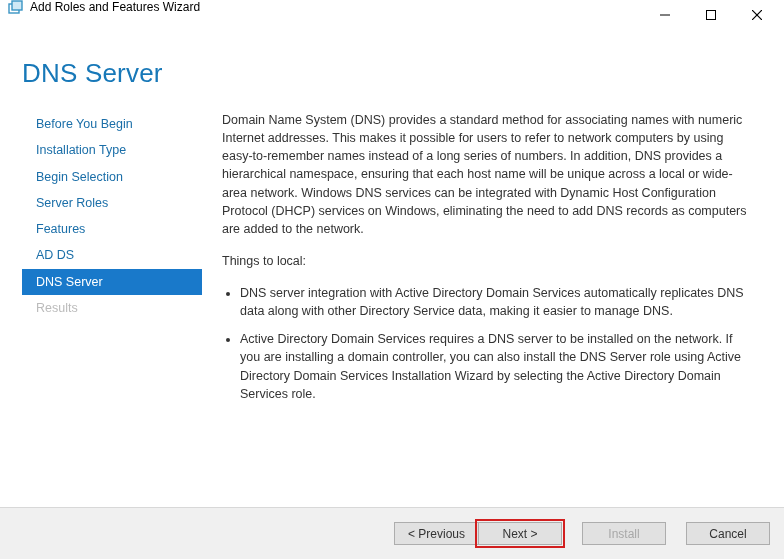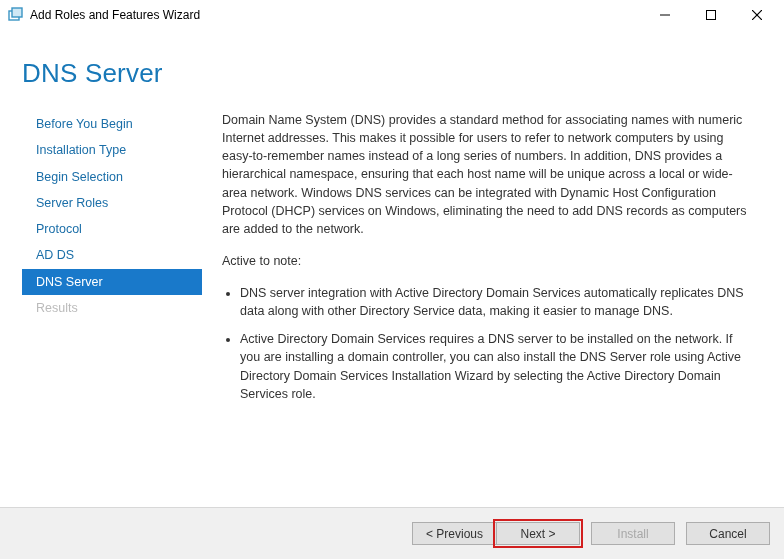--- a/index.html
+++ b/index.html
@@ -10,21 +10,20 @@
     background: #fff;
     color: #333;
     width: 784px;
     height: 559px;
     overflow: hidden;
     position: relative;
   }
   .titlebar {
     height: 30px;
     display: flex;
-    align-items: center;
     padding: 0 4px 0 8px;
     border-bottom: 1px solid #fff;
   }
   .titlebar .app-icon {
     width: 16px; height: 16px;
     margin-right: 6px;
     display: flex; align-items:center; justify-content:center;
   }
   .titlebar .title {
     flex: 1;
@@ -95,21 +94,21 @@
   .footer {
     position:absolute;
     left:0; right:0; bottom:0;
     height: 52px;
     background: #f0f0f0;
     border-top: 1px solid #d8d8d8;
     display:flex;
     align-items:center;
     justify-content:flex-end;
     padding: 0 14px;
-    gap: 11px;
+    gap: 20px;
   }
   .btn {
     min-width: 84px;
     height: 23px;
     background: #e1e1e1;
     border: 1px solid #adadad;
     font-size: 12px;
     color: #333;
     display:flex; align-items:center; justify-content:center;
     cursor:pointer;
@@ -160,28 +159,28 @@
 <div class="header-row">
   <div class="page-title">DNS Server</div>
 </div>
 
 <div class="content">
   <div class="nav" id="nav">
       <div class="nav-item">Before You Begin</div>
       <div class="nav-item">Installation Type</div>
       <div class="nav-item">Begin Selection</div>
       <div class="nav-item">Server Roles</div>
-      <div class="nav-item">Protocol</div>
+      <div class="nav-item">Features</div>
       <div class="nav-item">AD DS</div>
       <div class="nav-item selected">DNS Server</div>
       <div class="nav-item disabled">Results</div>
     </div>
   <div class="main">
     <p>Domain Name System (DNS) provides a standard method for associating names with numeric Internet addresses. This makes it possible for users to refer to network computers by using easy-to-remember names instead of a long series of numbers. In addition, DNS provides a hierarchical namespace, ensuring that each host name will be unique across a local or wide-area network. Windows DNS services can be integrated with Dynamic Host Configuration Protocol (DHCP) services on Windows, eliminating the need to add DNS records as computers are added to the network.</p>
-    <p>Active to note:</p>
+    <p>Things to local:</p>
     <ul class="bullets" id="bullets">
         <li>DNS server integration with Active Directory Domain Services automatically replicates DNS data along with other Directory Service data, making it easier to manage DNS.</li>
         <li>Active Directory Domain Services requires a DNS server to be installed on the network. If you are installing a domain controller, you can also install the DNS Server role using Active Directory Domain Services Installation Wizard by selecting the Active Directory Domain Services role.</li>
       </ul>
   </div>
 </div>
 
 <div class="footer">
   <div class="btn-pair">
     <div class="btn">&lt; Previous</div>

